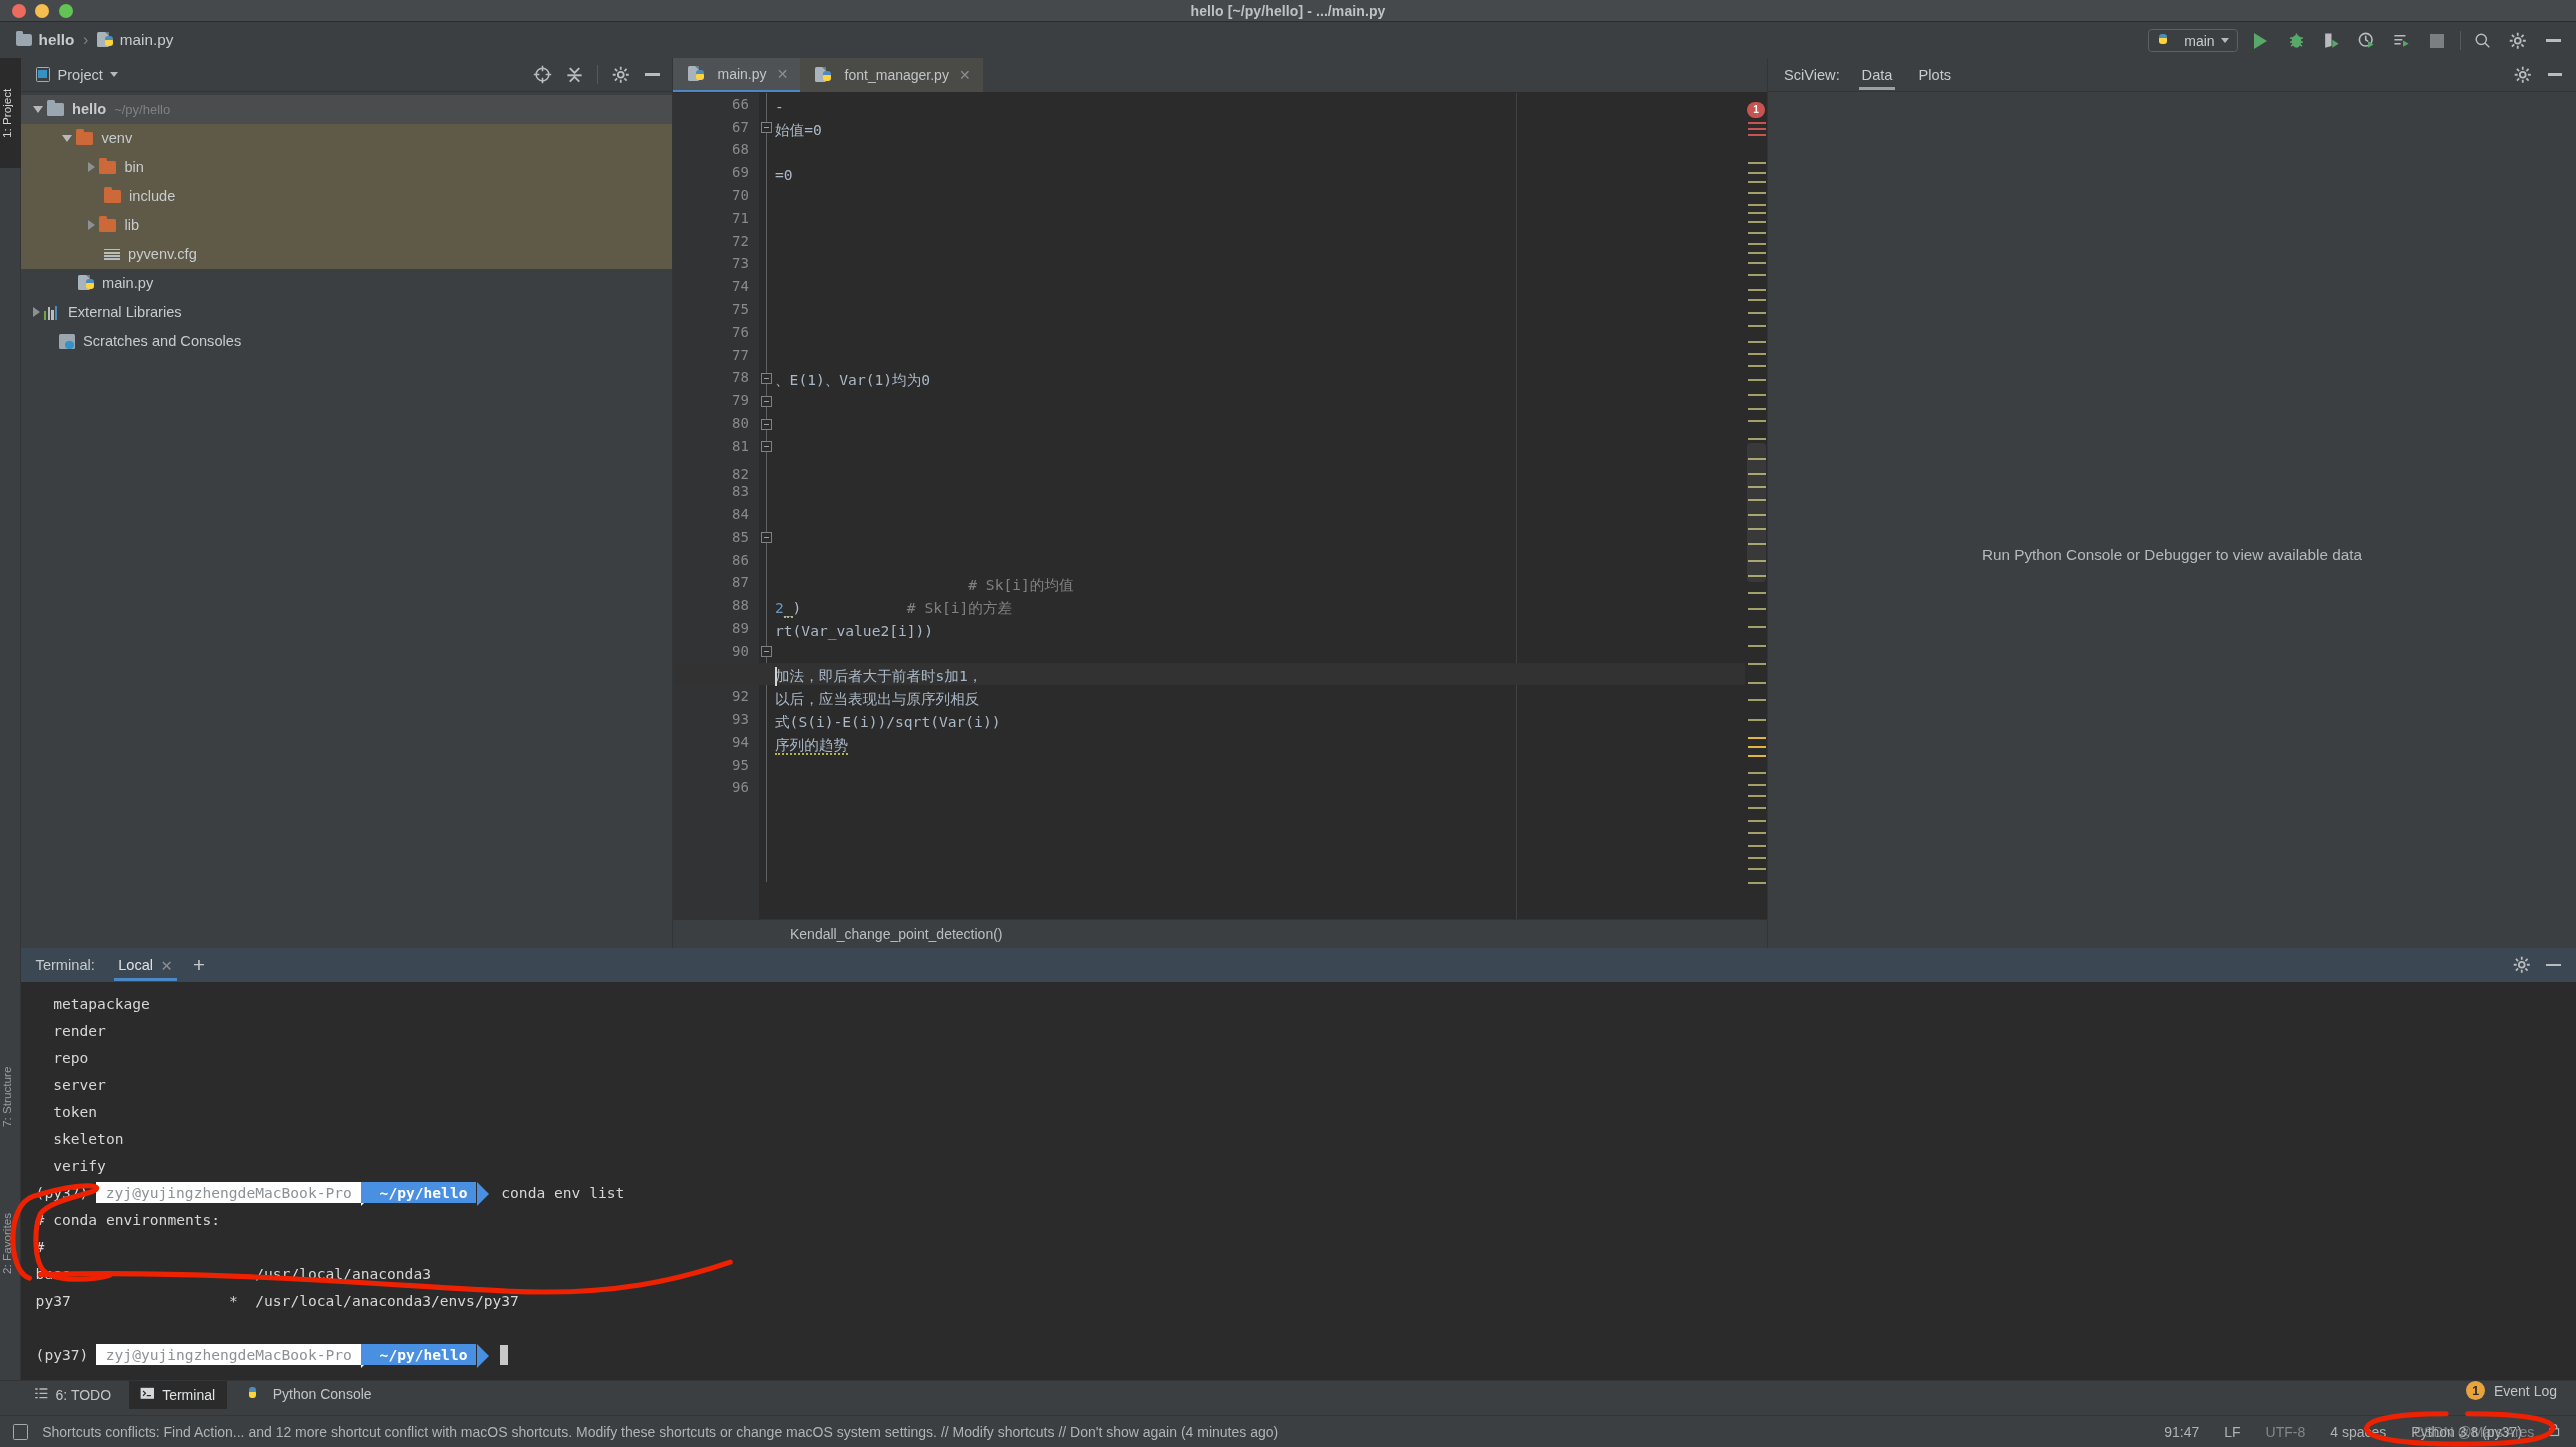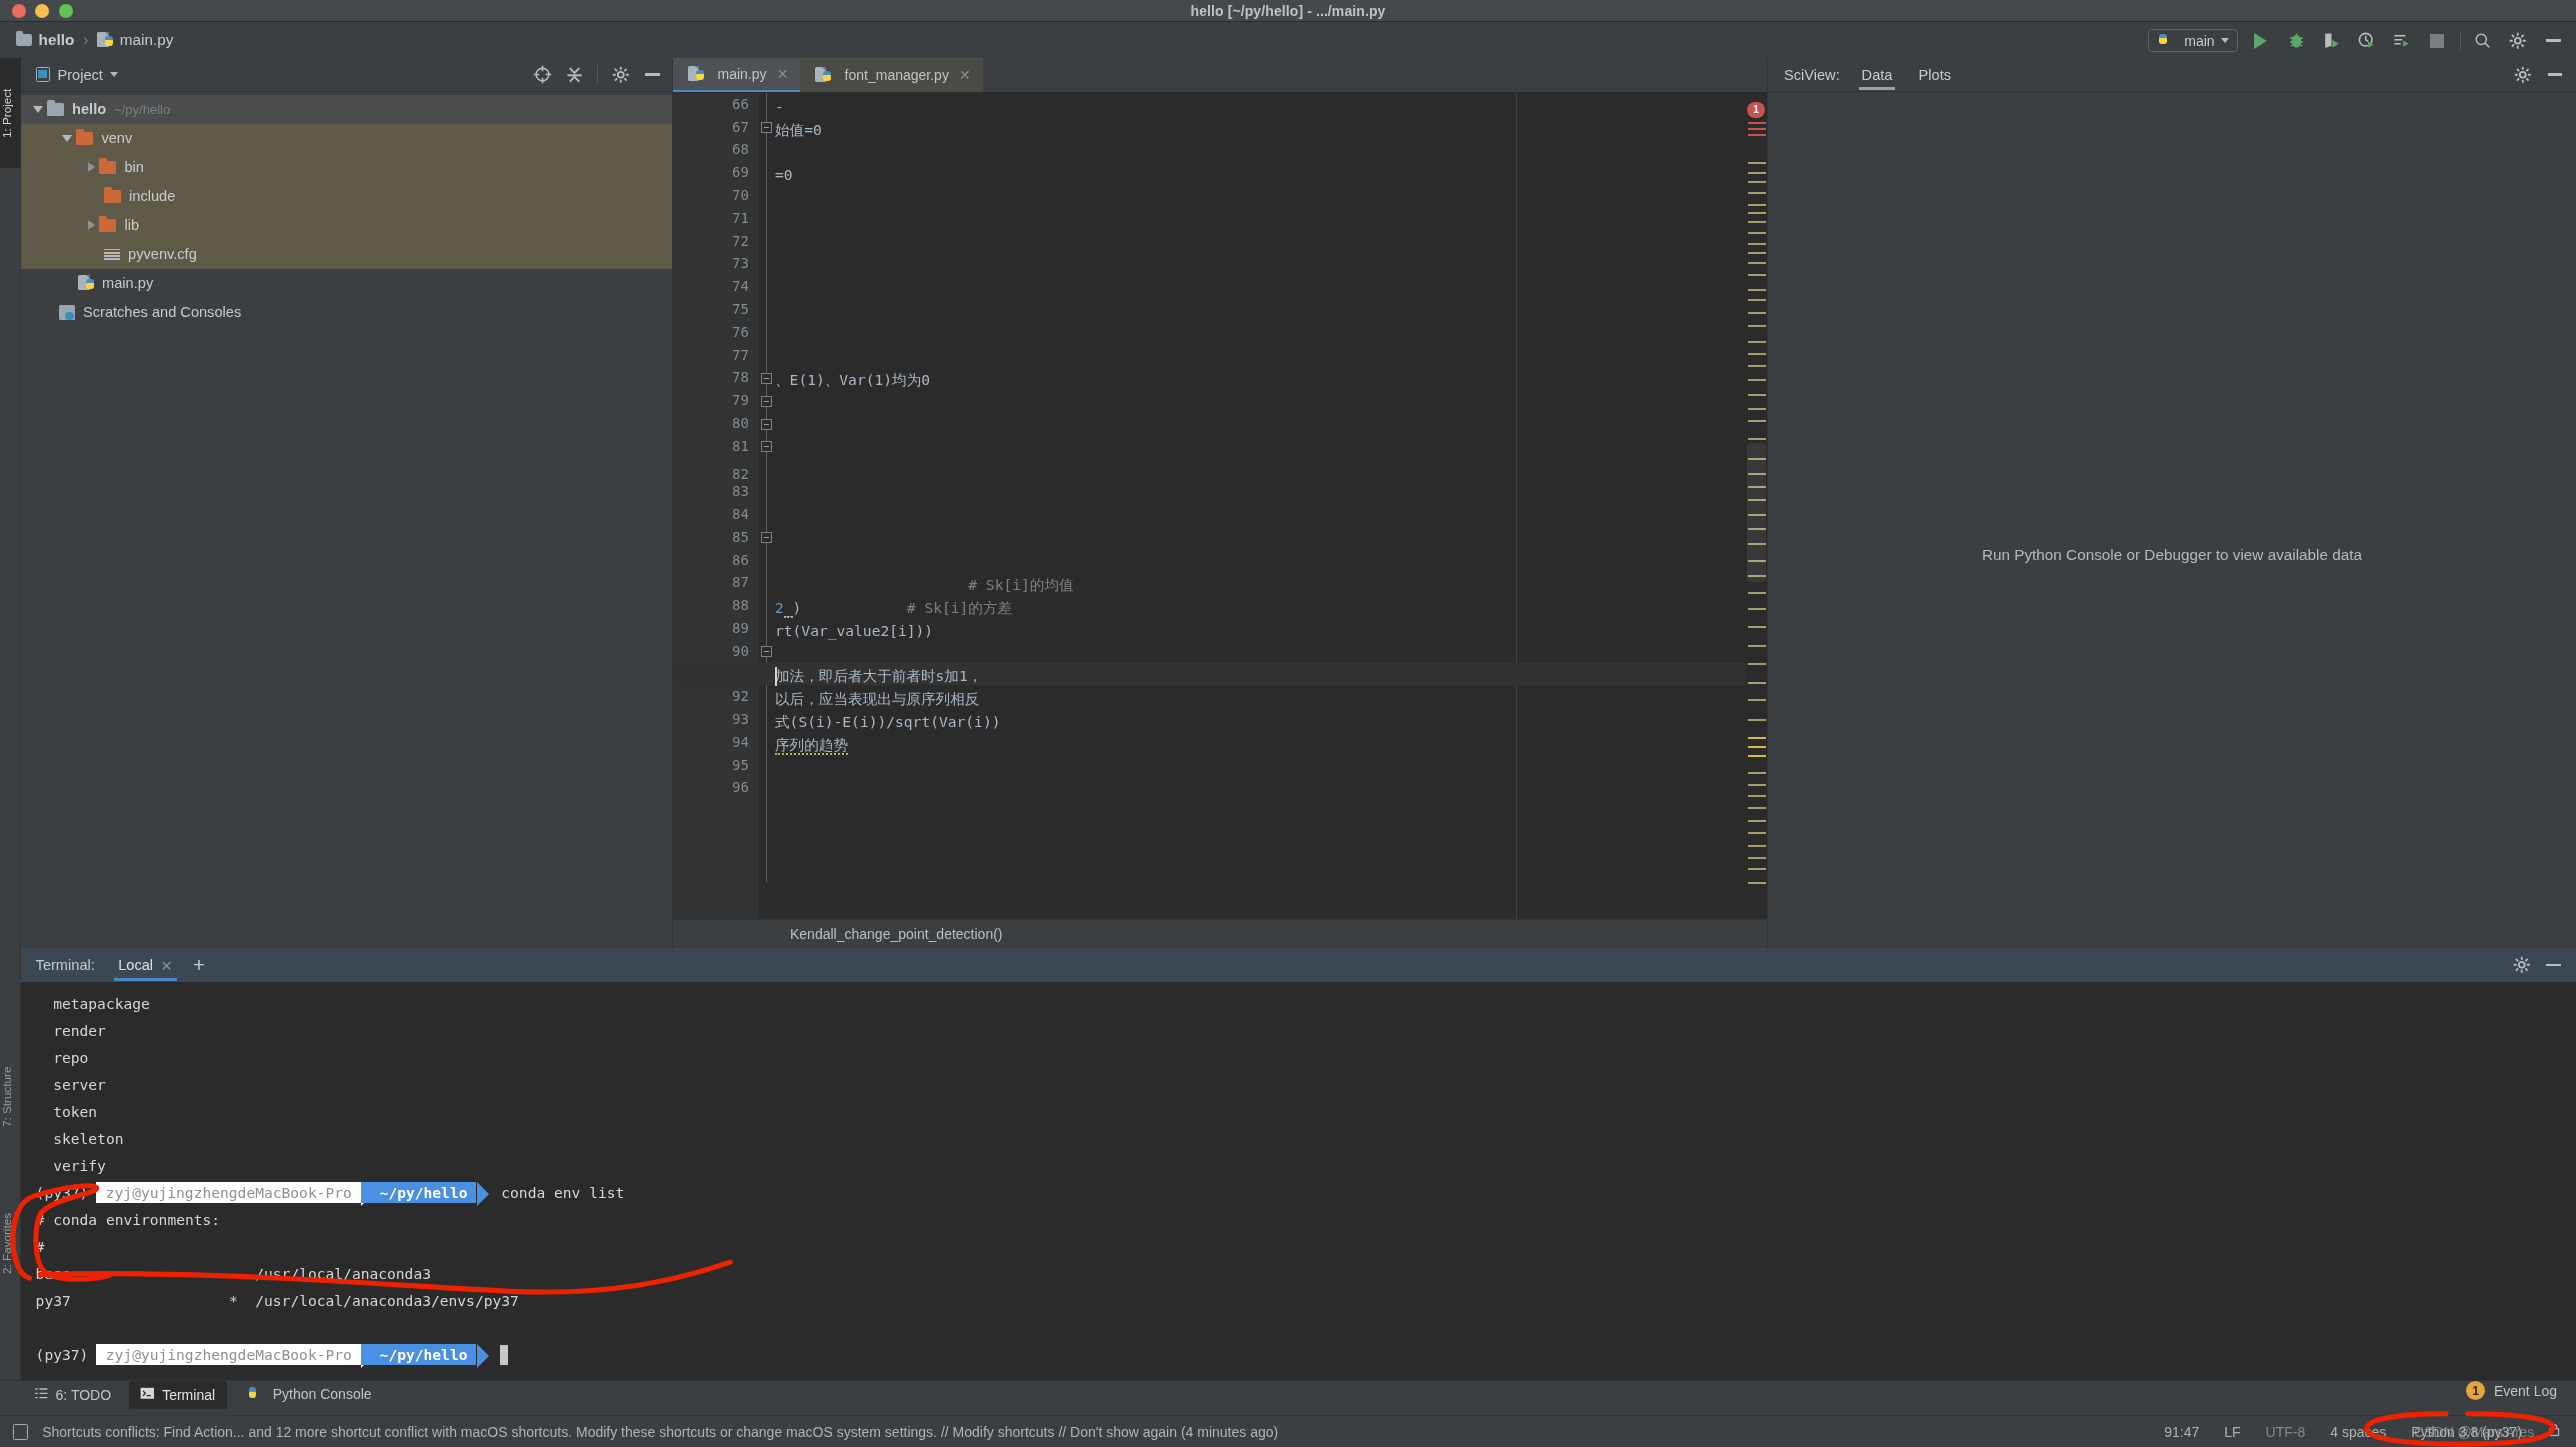--- a/index.html
+++ b/index.html
@@ -391,20 +391,30 @@
         <span>pyvenv.cfg</span>
       </div>
       <div class="trow" style="padding-left:41px;">
         <span class="arrow"></span>
         <span class="py-ico" style="margin-right:8px;">
             <span class="sheet"></span>
             <span class="sn1"></span>
             <span class="sn2"></span>
           </span>
         <span>main.py</span>
+      </div>
+      <div class="trow" style="padding-left:11.7px;">
+        <span class="arrow arr-r"></span>
+        <span class="lib-ico">
+            <i style="height:8.8px;background:#6fa843;"></i>
+            <i style="height:13px;background:#b9bcbe;"></i>
+            <i style="height:10.2px;background:#b9bcbe;"></i>
+            <i style="height:14px;background:#4b8bbe;"></i>
+          </span>
+        <span>External Libraries</span>
       </div>
       <div class="trow" style="padding-left:38px;">
         <span class="scr-ico">
             <span class="b"></span>
             <span class="c"></span>
           </span>
         <span>Scratches and Consoles</span>
       </div>
     </div>
   </div>

